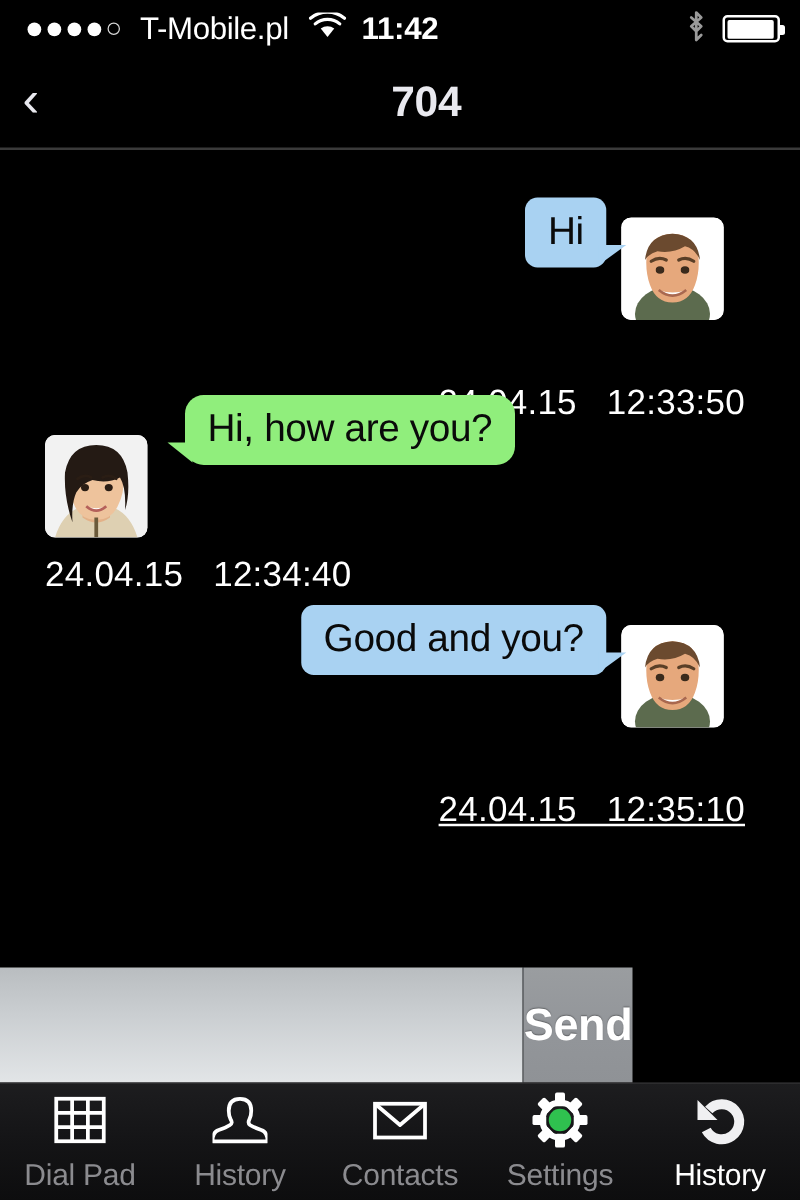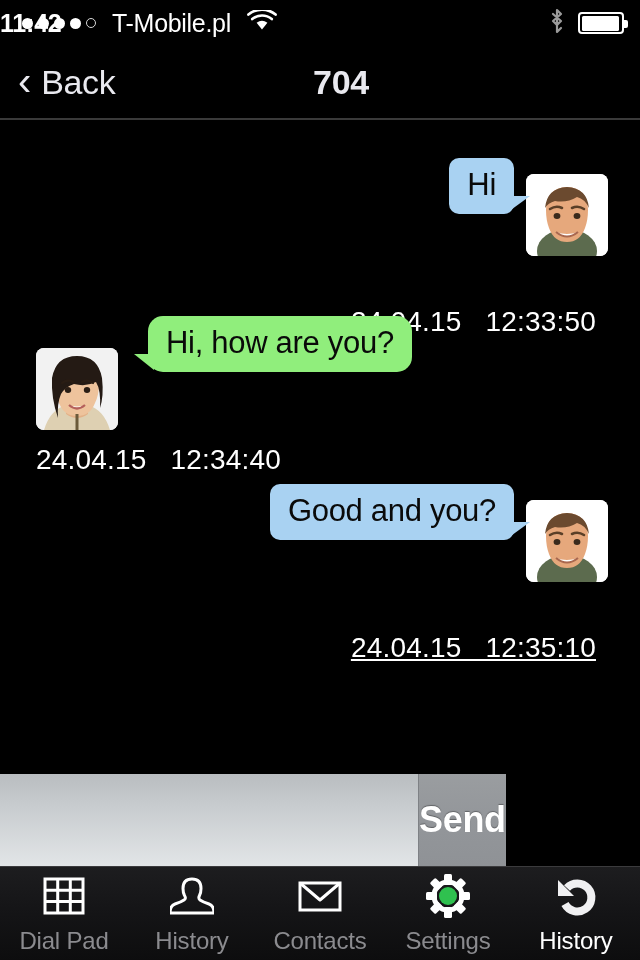--- a/index.html
+++ b/index.html
@@ -48,21 +48,21 @@
   .carrier {
     color: #ffffff;
     font-size: 25px;
     letter-spacing: -0.3px;
     white-space: nowrap;
   }
   .wifi-ico { display: block; }
   .sb-center {
     position: absolute;
     left: 0; right: 0;
-    text-align: left;
+    text-align: center;
     color: #fff;
     font-size: 25px;
     font-weight: bold;
     letter-spacing: -0.2px;
     pointer-events: none;
   }
   .sb-right {
     position: absolute;
     right: 16px;
     display: flex;
@@ -147,21 +147,21 @@
     overflow: hidden;
   }
   .msg-row {
     position: absolute;
     width: 640px;
   }
   .msg-line {
     display: flex;
     align-items: flex-start;
   }
-  .msg-line.out { justify-content: flex-end; padding-right: 32px; }
+  .msg-line.out { justify-content: flex-end; padding-right: 61px; }
   .msg-line.in  { justify-content: flex-start; padding-left: 36px; }
 
   .bubble {
     position: relative;
     max-width: 430px;
     padding: 9px 18px 11px 18px;
     border-radius: 10px;
     font-size: 31px;
     line-height: 1.15;
     color: #0a0a0a;
@@ -310,21 +310,20 @@
       </span>
       <span class="battery">
         <span class="battery-fill"></span>
       </span>
     </div>
   </div>
 
   <div class="navbar">
     <div class="back-btn">
       <span class="chev">‹</span>
-      <span class="back-label">Back</span>
     </div>
     <div class="nav-title">704</div>
   </div>
 
   <div class="thread">
 
     <div class="msg-row" style="top:36px;">
       <div class="msg-line out">
         <div class="bubble blue">Hi</div>
         <div class="avatar av-out">

